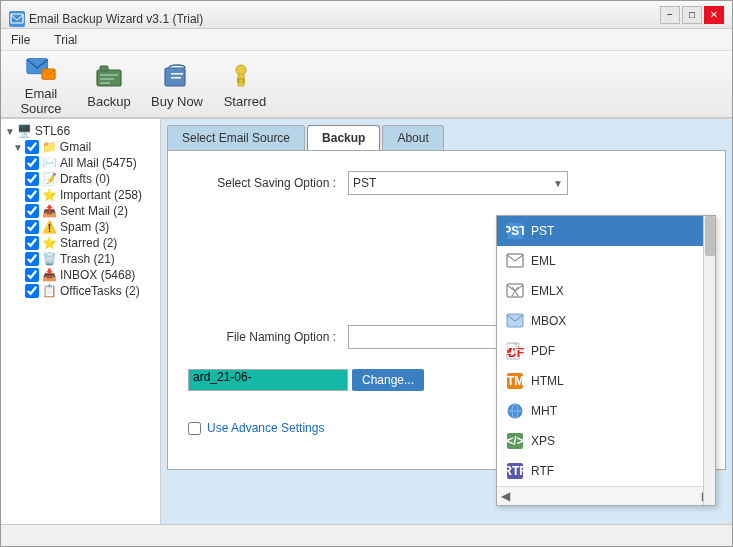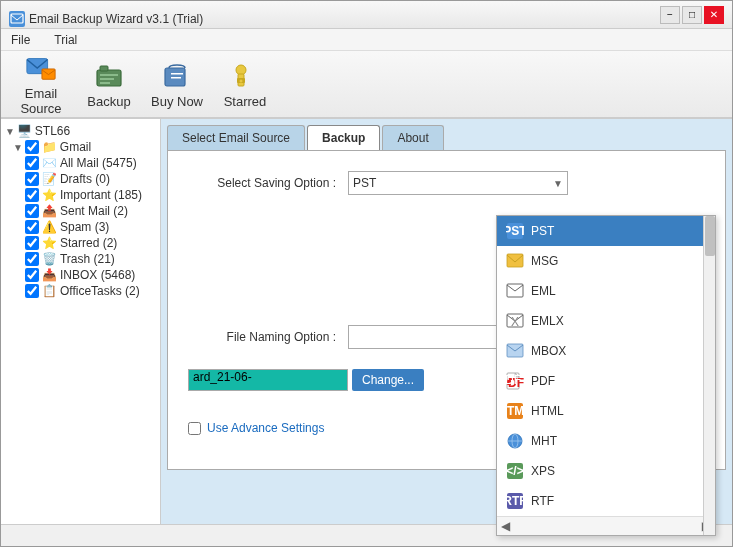--- a/index.html
+++ b/index.html
@@ -356,21 +356,21 @@
       <span class="tree-label">All Mail (5475)</span>
     </div>
     <div class="tree-item indent2">
       <input type="checkbox" class="tree-checkbox" checked="" style="">
       <span class="tree-icon">📝</span>
       <span class="tree-label">Drafts (0)</span>
     </div>
     <div class="tree-item indent2">
       <input type="checkbox" class="tree-checkbox" checked="" style="">
       <span class="tree-icon">⭐</span>
-      <span class="tree-label">Important (185)</span>
+      <span class="tree-label">Important (258)</span>
     </div>
     <div class="tree-item indent2">
       <input type="checkbox" class="tree-checkbox" checked="" style="">
       <span class="tree-icon">📤</span>
       <span class="tree-label">Sent Mail (2)</span>
     </div>
     <div class="tree-item indent2">
       <input type="checkbox" class="tree-checkbox" checked="" style="">
       <span class="tree-icon">⚠️</span>
       <span class="tree-label">Spam (3)</span>
@@ -427,29 +427,20 @@
               <div class="dropdown-item selected">
                 <div class="dropdown-item-icon">
                   <svg width="18" height="18" viewBox="0 0 18 18">
                     <rect x="1" y="1" width="16" height="16" rx="2" fill="#4a90d9"></rect>
                     <text x="9" y="13" text-anchor="middle" font-size="7" font-weight="bold" fill="white">PST</text>
                   </svg>
                 </div>
                 <span>PST</span>
               </div>
 
-              <div class="dropdown-item">
-                <div class="dropdown-item-icon">
-                  <svg width="18" height="18" viewBox="0 0 18 18">
-                    <rect x="1" y="2" width="16" height="13" rx="1" fill="#f0c040" stroke="#c8a020" stroke-width="0.8"></rect>
-                    <polyline points="1,3 9,10 17,3" fill="none" stroke="#c8a020" stroke-width="1"></polyline>
-                  </svg>
-                </div>
-                <span>MSG</span>
-              </div>
 
               <div class="dropdown-item">
                 <div class="dropdown-item-icon">
                   <svg width="18" height="18" viewBox="0 0 18 18">
                     <rect x="1" y="2" width="16" height="13" rx="1" fill="none" stroke="#666" stroke-width="1"></rect>
                     <polyline points="1,3 9,9 17,3" fill="none" stroke="#666" stroke-width="1"></polyline>
                   </svg>
                 </div>
                 <span>EML</span>
               </div>

